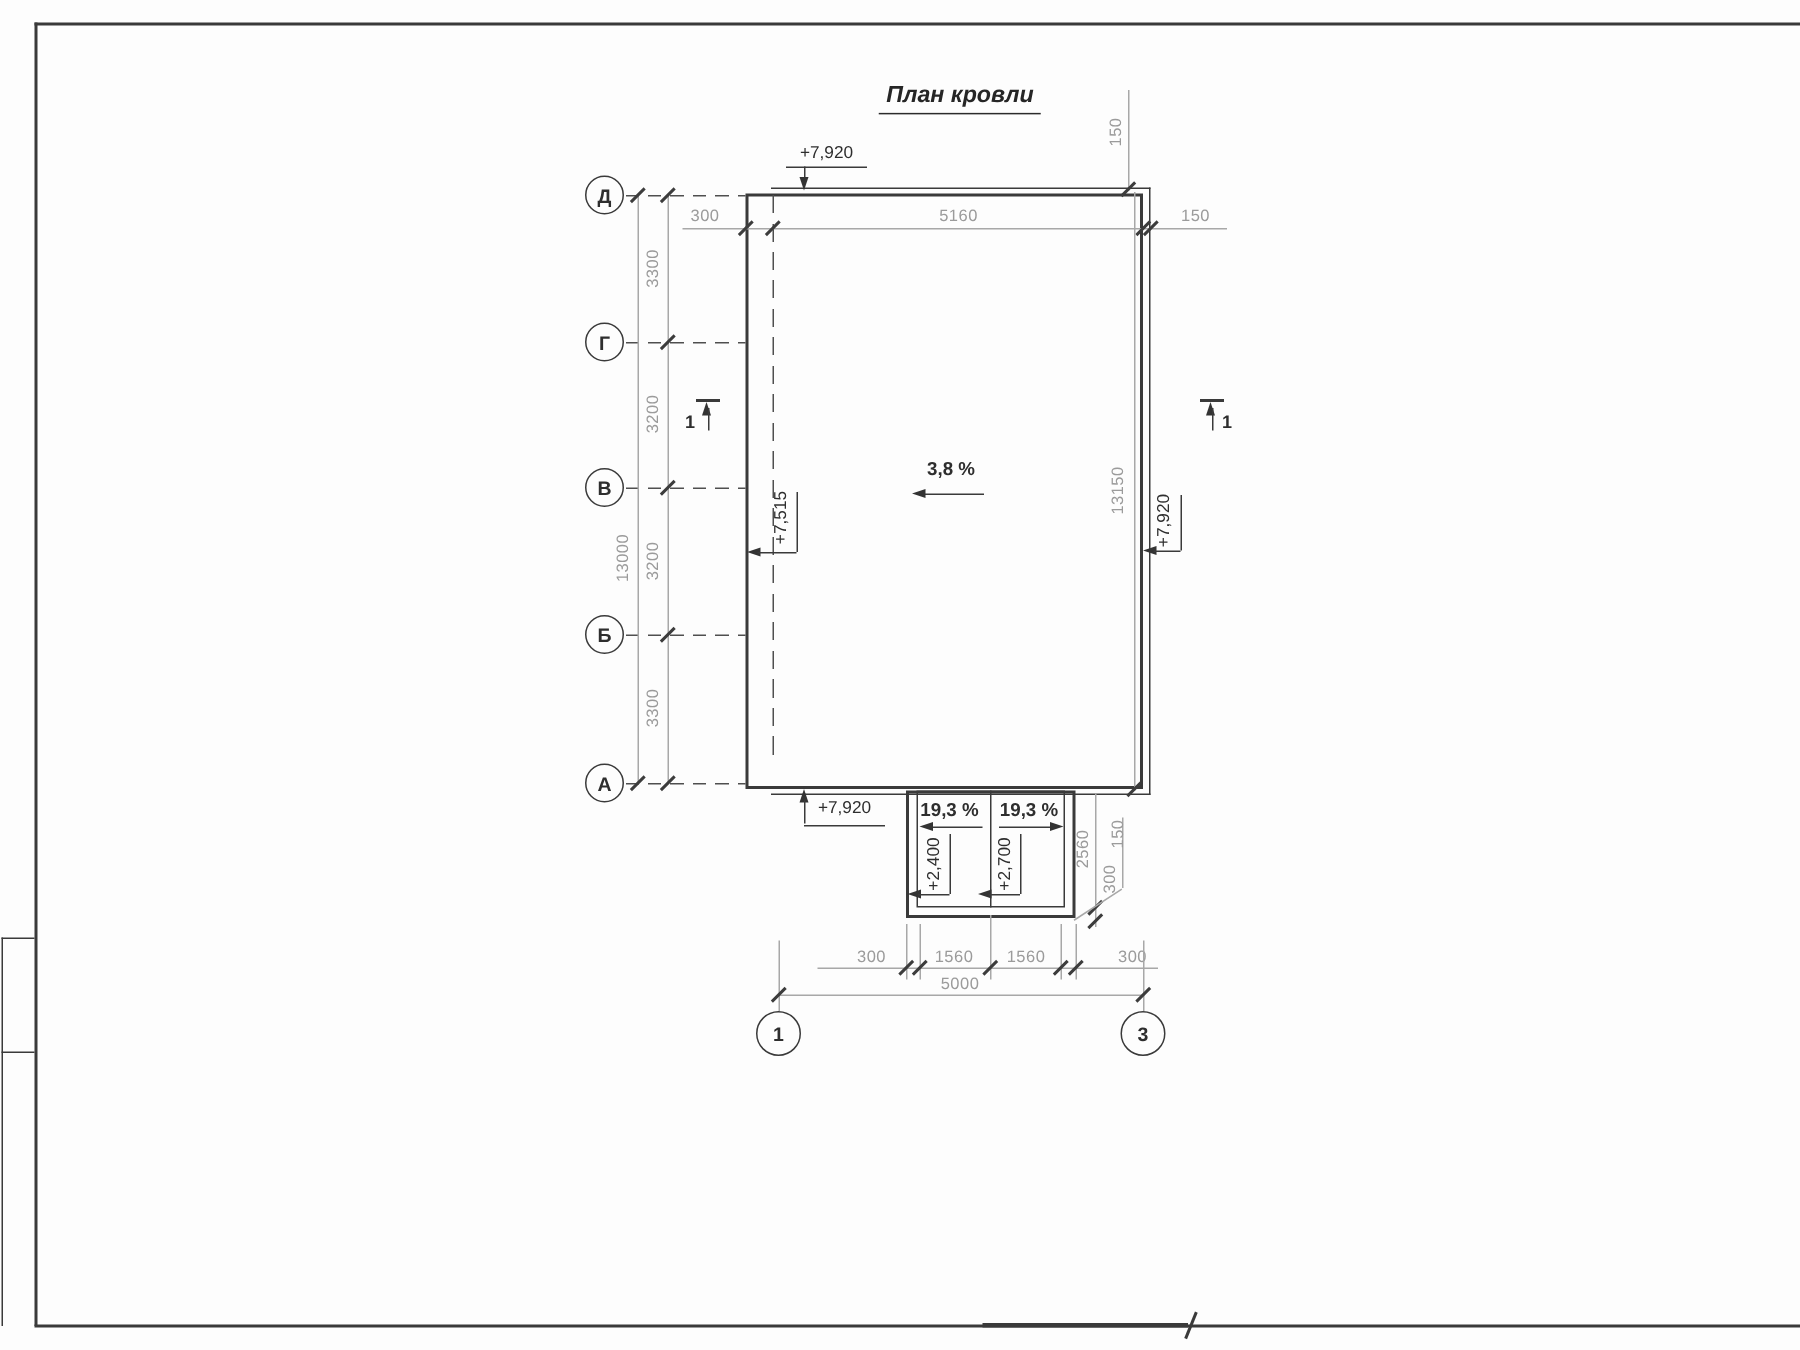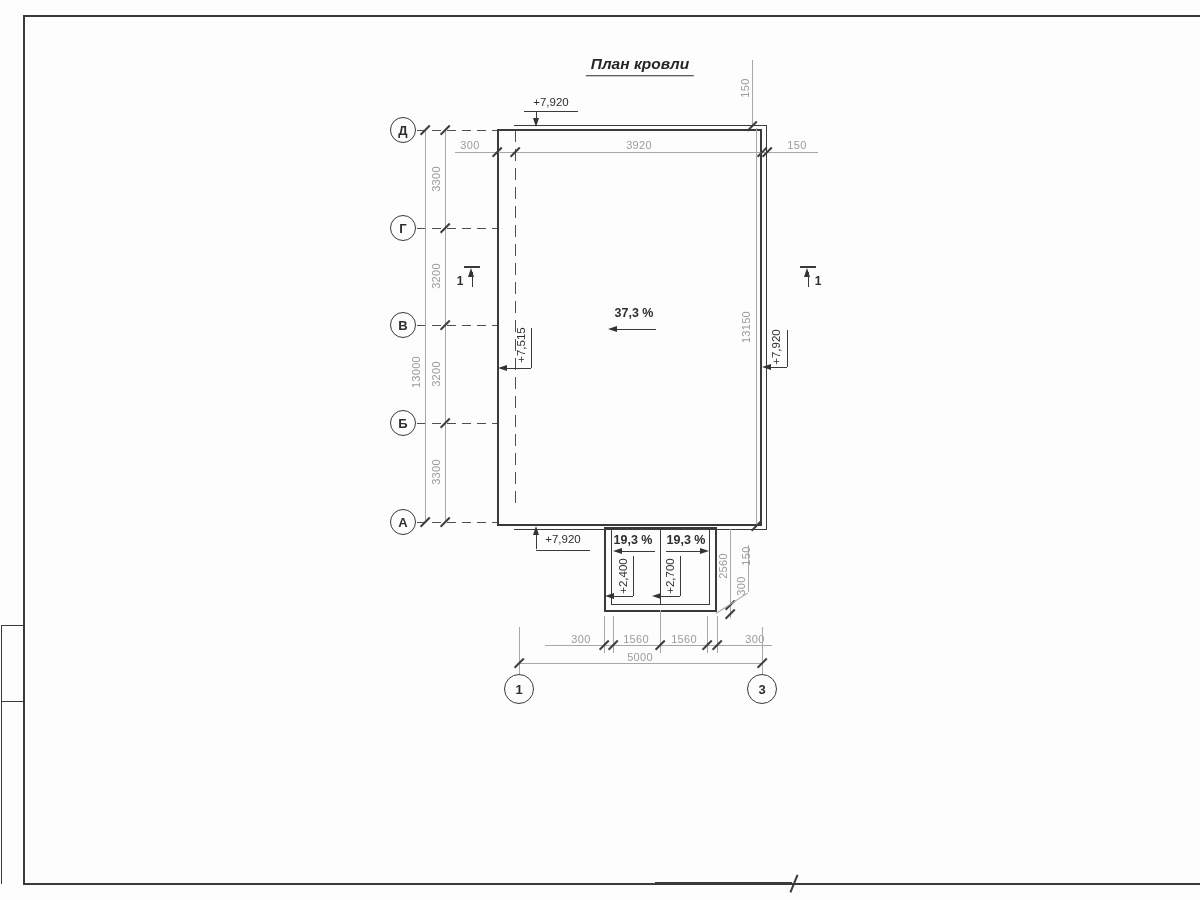--- a/index.html
+++ b/index.html
@@ -106,36 +106,36 @@
   <div class="ln d" style="left:766px;top:124.5px;width:1.3px;height:405px"></div>
   <div class="ln d" style="left:514px;top:528.5px;width:253px;height:1.3px"></div>
   <div class="axv" style="left:515px;top:130px;width:1px;height:378px"></div>
 
   <div class="ln" style="left:455px;top:152px;width:363px;height:1px"></div>
   <div class="tick" style="left:497px;top:152px"></div>
   <div class="tick" style="left:515px;top:152px"></div>
   <div class="tick" style="left:762px;top:152px"></div>
   <div class="tick" style="left:767px;top:152px"></div>
   <div class="ct dim" style="left:470px;top:145px">300</div>
-  <div class="ct dim" style="left:639px;top:145px">3920</div>
+  <div class="ct dim" style="left:639px;top:145px">5160</div>
   <div class="ct dim" style="left:797px;top:145px">150</div>
 
   <div class="ln" style="left:752px;top:60px;width:1px;height:67px"></div>
   <div class="tick" style="left:752px;top:126px"></div>
   <div class="cv dim" style="left:745px;top:88px">150</div>
   <div class="ln" style="left:756px;top:128px;width:1px;height:399px"></div>
   <div class="tick" style="left:756px;top:526px"></div>
   <div class="cv dim" style="left:746px;top:327px">13150</div>
 
   <div class="ct lbl" style="left:551px;top:103px">+7,920</div>
   <div class="ln d" style="left:524px;top:110.5px;width:54px;height:1.2px"></div>
   <div class="ln d" style="left:535.5px;top:111px;width:1.2px;height:8px"></div>
   <div class="arr arr-d" style="left:532.5px;top:118px"></div>
 
-  <div class="ct slope" style="left:634px;top:313px">37,3 %</div>
+  <div class="ct slope" style="left:634px;top:313px">3,8 %</div>
   <div class="ln d" style="left:615px;top:328.5px;width:41px;height:1.3px"></div>
   <div class="arr arr-l" style="left:608px;top:325.8px"></div>
 
   <div class="arr arr-l" style="left:498px;top:364.8px"></div>
   <div class="ln d" style="left:505px;top:367.5px;width:26px;height:1.2px"></div>
   <div class="ln d" style="left:531px;top:328px;width:1.2px;height:40px"></div>
   <div class="cv lbl" style="left:522px;top:345px">+7,515</div>
 
   <div class="arr arr-l" style="left:762px;top:364.3px"></div>
   <div class="ln d" style="left:769px;top:366.5px;width:18px;height:1.2px"></div>

